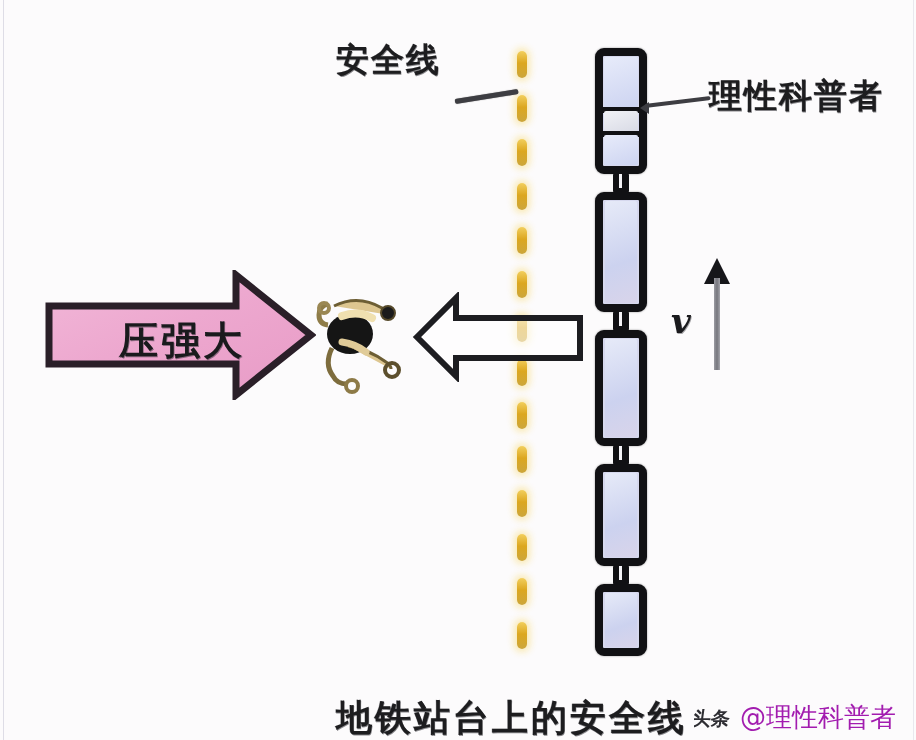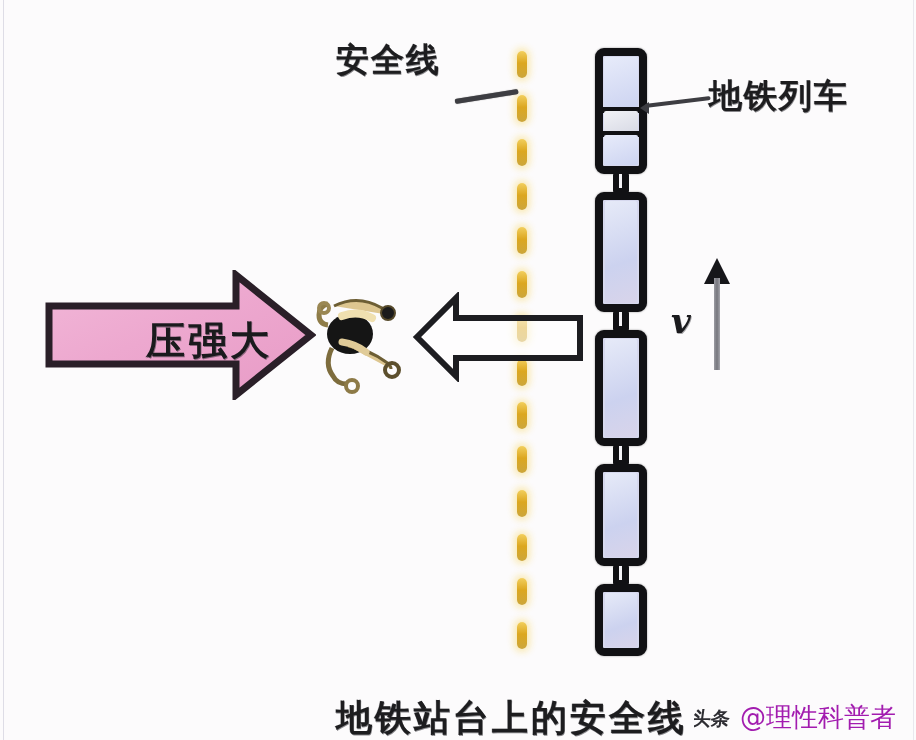--- a/index.html
+++ b/index.html
@@ -190,21 +190,21 @@
     left: 44px;
     top: 270px;
     width: 272px;
     height: 130px;
   }
   #arrow-high-pressure .arrow-text {
     position: absolute;
     left: 48px;
     top: 44px;
     width: 180px;
-    text-align: right;
+    text-align: center;
     font-size: 39px;
     font-weight: bold;
     color: #1a1a1d;
     letter-spacing: 3px;
     text-shadow: 0.8px 0.8px 0 rgba(40,40,45,0.5);
     pointer-events: none;
   }
   #arrow-low-pressure {
     position: absolute;
     left: 412px;
@@ -344,21 +344,21 @@
       <div class="coupler" style="top: 401px; height: 20px;"></div>
       <div class="coupler" style="top: 521px; height: 20px;"></div>
     </div>
 
   <div class="leader" id="leader-safety"></div>
   <div class="leader" id="leader-train"></div>
   <div id="leader-train-head"></div>
 
   <div class="cn-label" id="safety-line-label">安全线</div>
 
-  <div class="cn-label" id="train-label">地铁列车</div>
+  <div class="cn-label" id="train-label">理性科普者</div>
 
   <div id="arrow-high-pressure">
     <svg width="272" height="130" viewBox="0 0 272 130">
       <defs>
         <linearGradient id="pinkGrad" x1="0" y1="0" x2="1" y2="1">
           <stop offset="0%" stop-color="#f2b7d8"></stop>
           <stop offset="45%" stop-color="#eda8cf"></stop>
           <stop offset="100%" stop-color="#e89bc6"></stop>
         </linearGradient>
       </defs>

